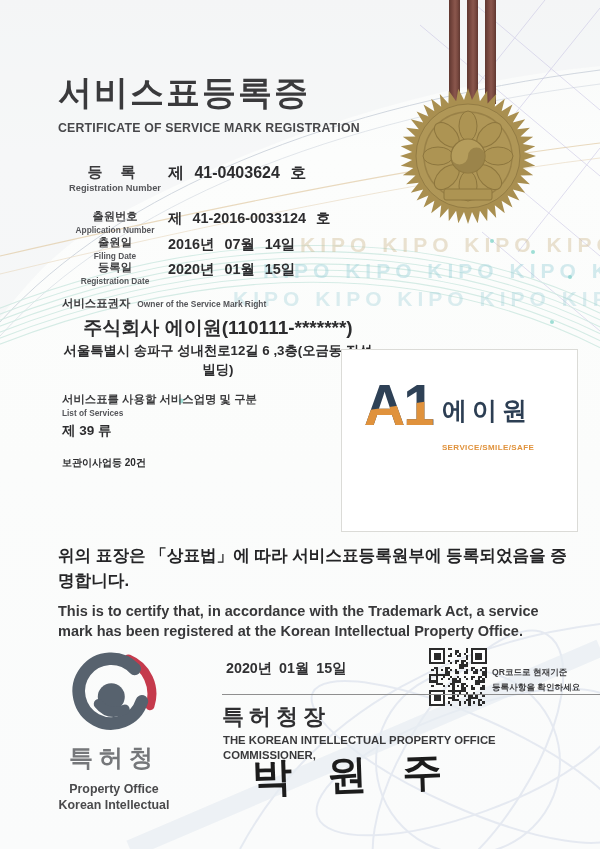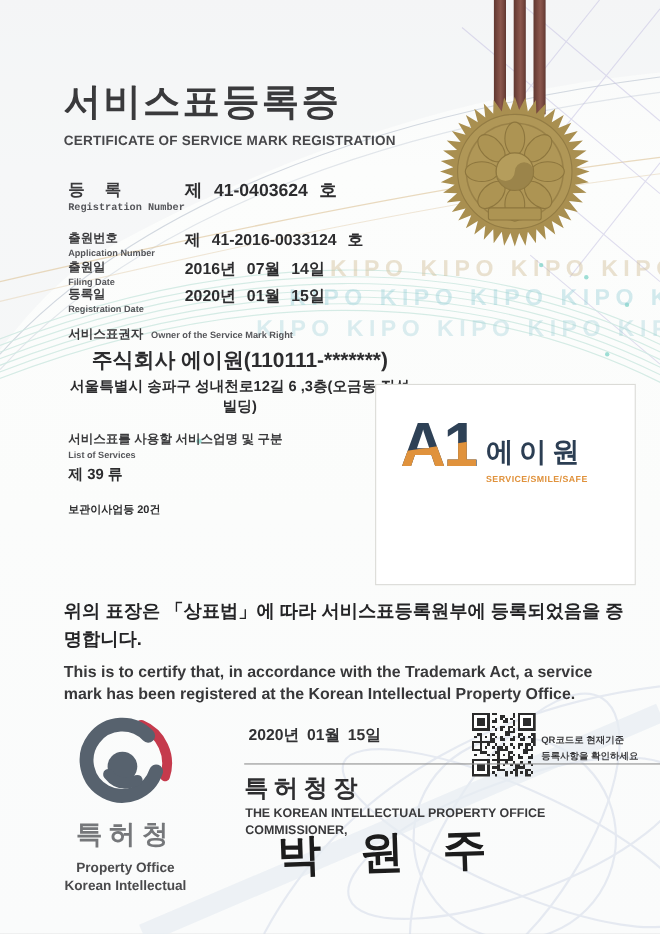--- a/index.html
+++ b/index.html
@@ -18,27 +18,27 @@
   .ribbon { position: absolute; top: 0; width: 11px; height: 104px; z-index: 1;
     background: linear-gradient(90deg,#5f3730,#7c4b42 35%,#8a574d 55%,#7c4b42 75%,#5f3730); }
   .r1 { left: 449px; } .r2 { left: 467px; } .r3 { left: 485px; }
   .seal { position: absolute; left: 398px; top: 86px; z-index: 2; }
 
   .title-block { position: absolute; left: 58px; top: 70px; z-index: 3; }
   .title { font-size: 34px; font-weight: bold; color: #3a3a3c; letter-spacing: 2px; }
   .subtitle { font-size: 12.3px; font-weight: bold; color: #47474a; margin-top: 5px; letter-spacing: 0.2px; }
 
   .field { position: absolute; left: 62px; display: flex; z-index: 3; }
-  .field .lab { width: 106px; flex: 0 0 106px; }
+  .field .lab { width: 106px; flex: 0 0 106px; text-align: center; }
   .lab-ko { font-size: 11.3px; font-weight: bold; color: #3b3b3d; }
   .lab-en { font-size: 8.3px; font-weight: bold; color: #55565a; margin-top: 1px; }
   .field .val { font-size: 14.4px; font-weight: bold; color: #2d2d2f; word-spacing: 6px; white-space: nowrap; }
   .reg-row { top: 163px; }
   .reg-row .lab-ko { font-size: 15px; letter-spacing: 7px; }
-  .reg-row .lab-en { font-size: 9.3px; font-family: Liberation Mono, monospace; }
+  .reg-row .lab-en { font-size: 9.3px; }
   .reg-row .val { font-size: 16px; }
   .f0 { top: 209px; } .f1 { top: 235px; } .f2 { top: 260px; }
 
   .owner { position: absolute; left: 62px; top: 296px; width: 312px; z-index: 3; text-align: center; }
   .head-line { display: flex; align-items: baseline; }
   .head-ko { font-size: 11.4px; font-weight: bold; color: #3b3b3d; }
   .head-en { font-size: 8.4px; font-weight: bold; color: #55565a; margin-left: 7px; }
   .owner-name { font-size: 19px; font-weight: bold; color: #2c2c2e; margin-top: 4px; }
   .owner-addr { font-size: 13.3px; font-weight: bold; color: #2c2c2e; line-height: 1.4; margin-top: 1px; }
 
@@ -49,21 +49,21 @@
   .tm-box { position: absolute; left: 341px; top: 349px; width: 237px; height: 183px;
     background: #fff; border: 1px solid #dbdbd7; z-index: 3; padding: 30px 0 0 22px; }
   .logo-row { display: flex; align-items: flex-start; }
   .a1-wrap { position: relative; display: inline-block; font-size: 57px; font-weight: bold;
     line-height: 0.9; letter-spacing: -2px; }
   .a1-base { color: #2e4156; }
   .a1-orange { position: absolute; left: 0; top: 0; color: #e0923c;
     clip-path: polygon(0 60%, 100% 40%, 100% 100%, 0 100%); }
   .kor-col { margin-left: 9px; padding-top: 14px; }
   .logo-kor { font-size: 25px; font-weight: bold; color: #2c3e53; letter-spacing: 5px; }
-  .logo-tag { font-size: 8px; font-weight: bold; color: #e0923c; letter-spacing: 0.4px; margin-top: 4px; }
+  .logo-tag { font-size: 8px; font-weight: bold; color: #e0923c; letter-spacing: 0.4px; margin-top: 16px; }
 
   .statement { position: absolute; left: 58px; top: 544px; width: 516px; z-index: 3; }
   .st-ko { font-size: 16.6px; font-weight: bold; color: #242426; line-height: 1.48; }
   .st-en { margin-top: 8px; font-size: 14.5px; font-weight: bold; color: #38383a; line-height: 1.38; }
 
   .issue-date { position: absolute; left: 226px; top: 659px; font-size: 14.3px; font-weight: 600;
     color: #313133; word-spacing: 3px; z-index: 3; }
   .qr { position: absolute; left: 429px; top: 648px; width: 58px; height: 58px; z-index: 3; }
   .qr-cap { position: absolute; left: 492px; top: 665px; font-size: 8.6px; font-weight: bold;
     color: #3c3c3e; line-height: 1.7; z-index: 3; }

